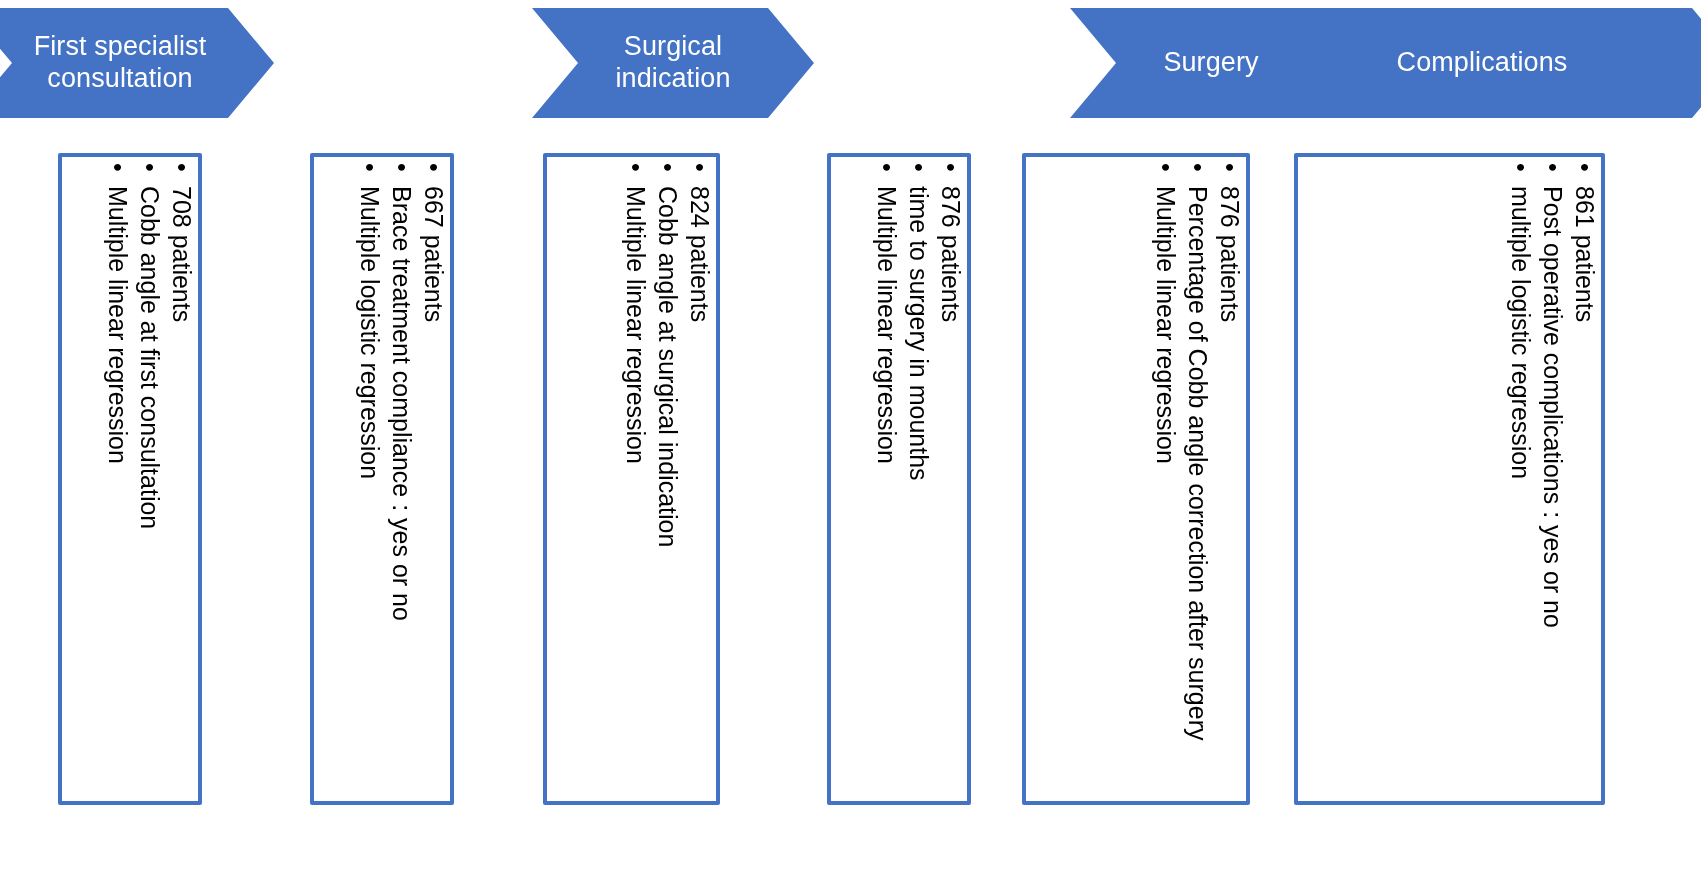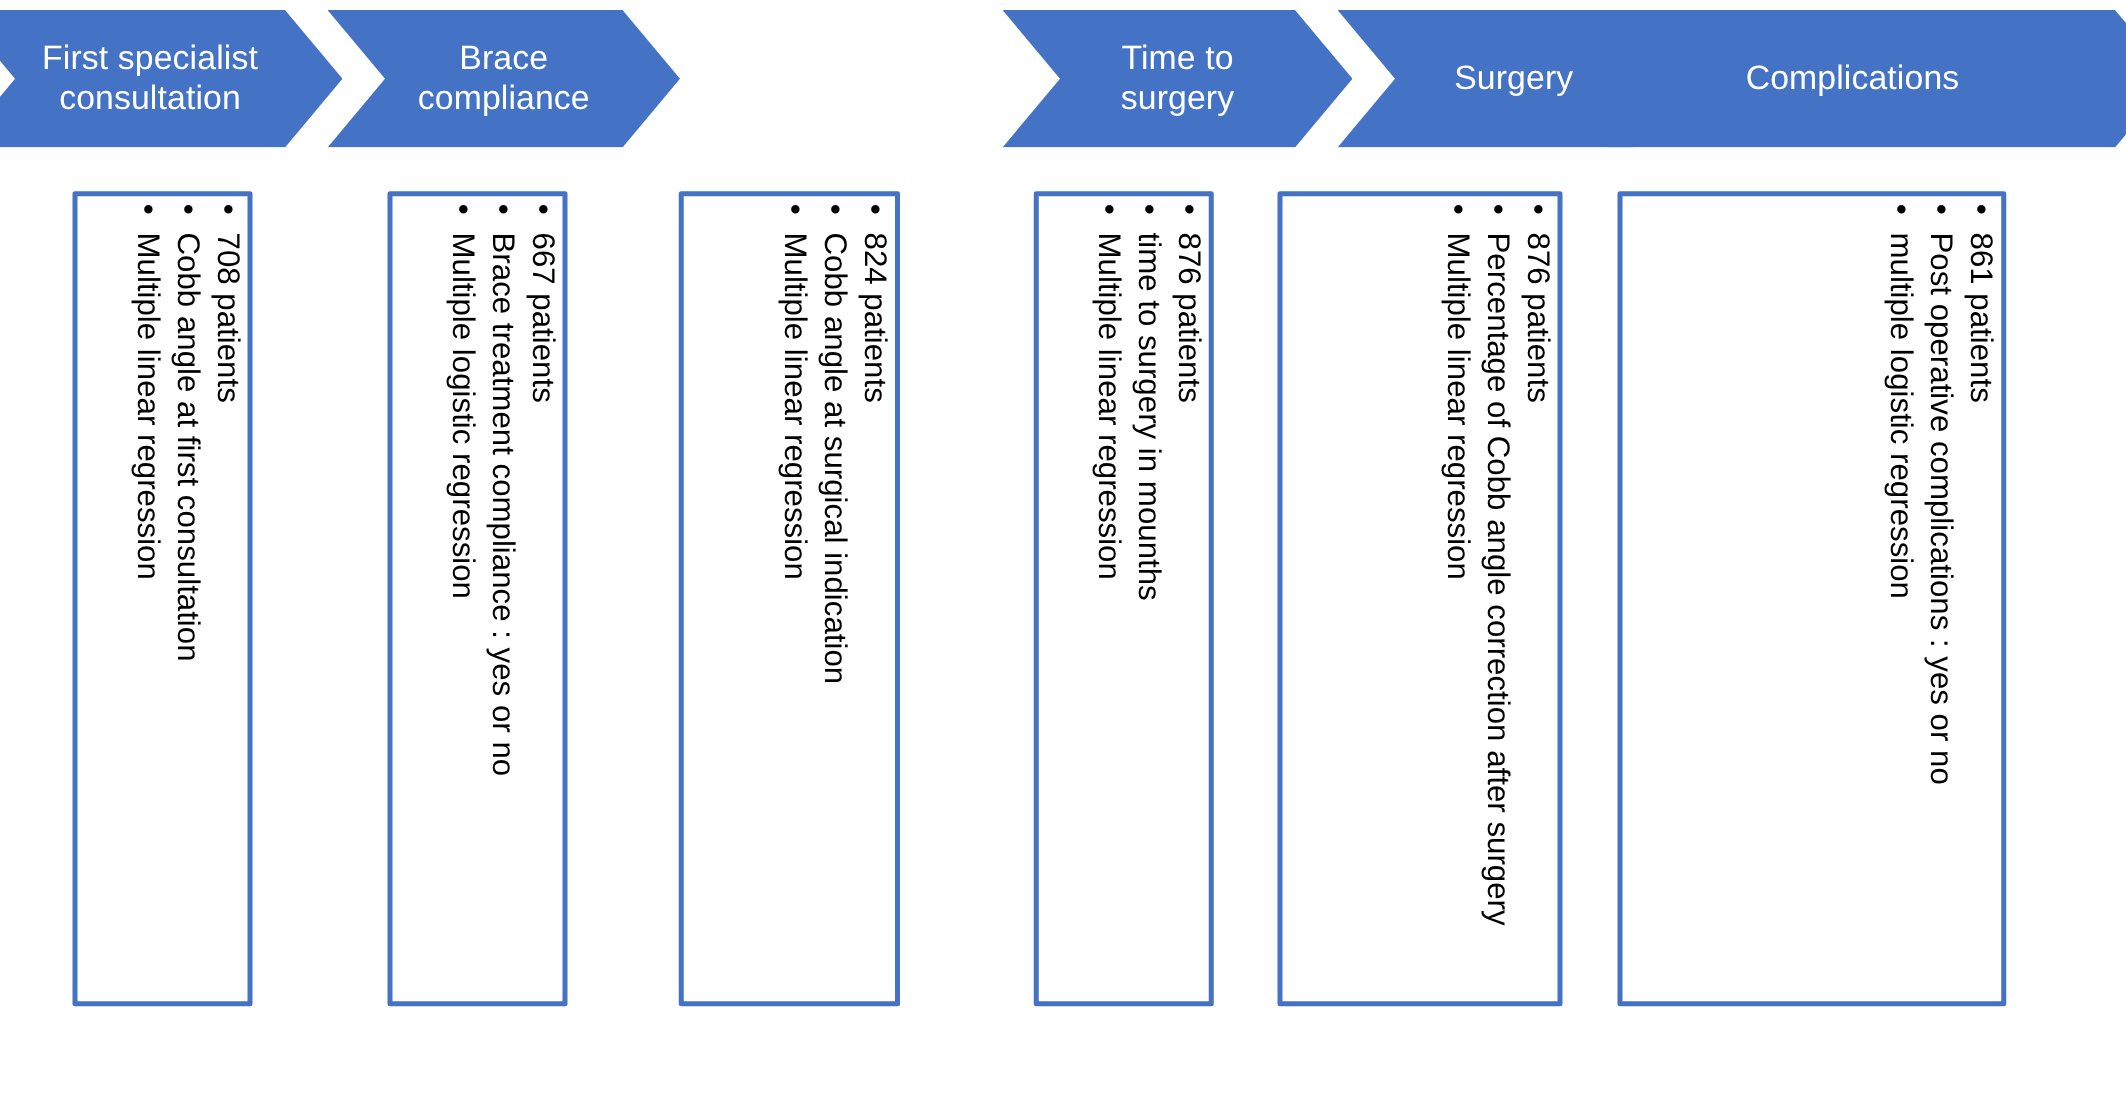--- a/index.html
+++ b/index.html
@@ -105,27 +105,23 @@
   }
 </style>
 </head>
 <body>
 
 <div id="chevron-row">
   <div class="chevron first" style="left:-34px; width:308px;">
     <span class="chevron-label">First specialist
 consultation</span>
   </div>
-  <div class="chevron" style="left:262px; width:282px;">
-    <span class="chevron-label">Brace
-compliance</span>
-  </div>
-  <div class="chevron" style="left:802px; width:280px;">
-    <span class="chevron-label">Time to
-surgery</span>
+  <div class="chevron" style="left:532px; width:282px;">
+    <span class="chevron-label">Surgical
+indication</span>
   </div>
   <div class="chevron" style="left:1070px; width:282px;">
     <span class="chevron-label">Surgery</span>
   </div>
   <div class="chevron" style="left:1286px; width:452px;">
     <span class="chevron-label" style="max-width:300px; margin-right:60px;">Complications</span>
   </div>
 </div>
 
 <div id="boxes-row">

